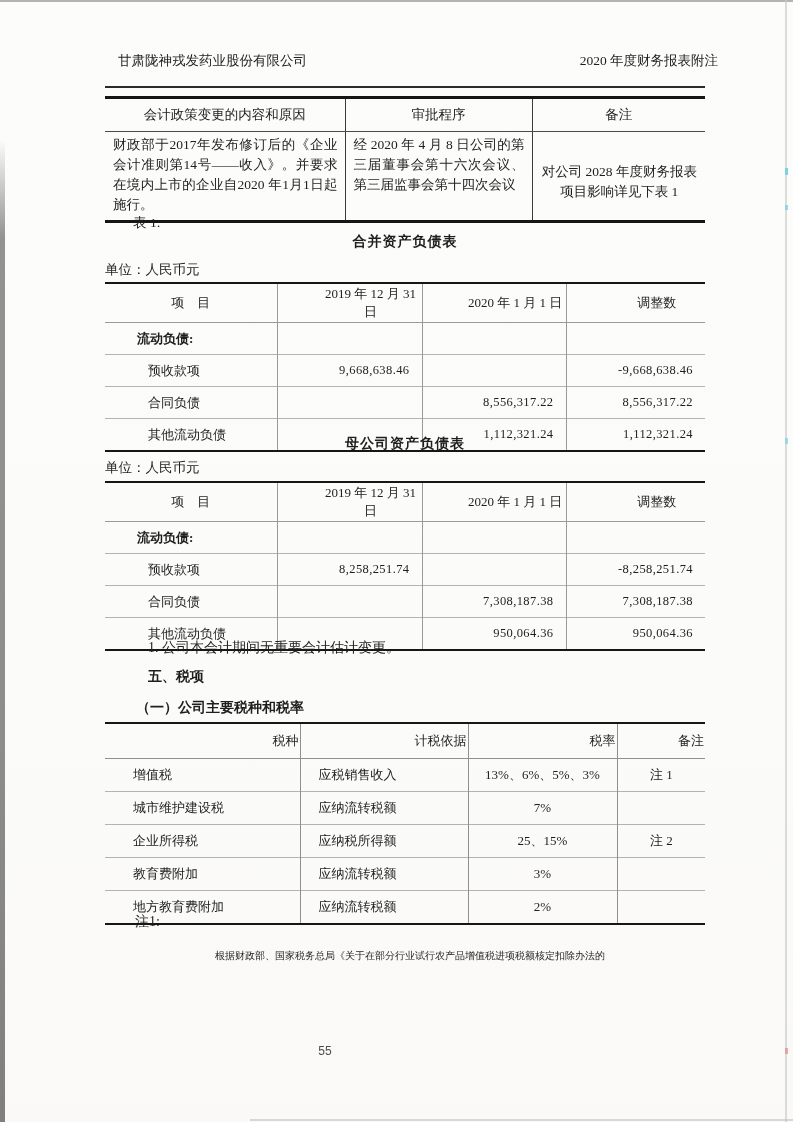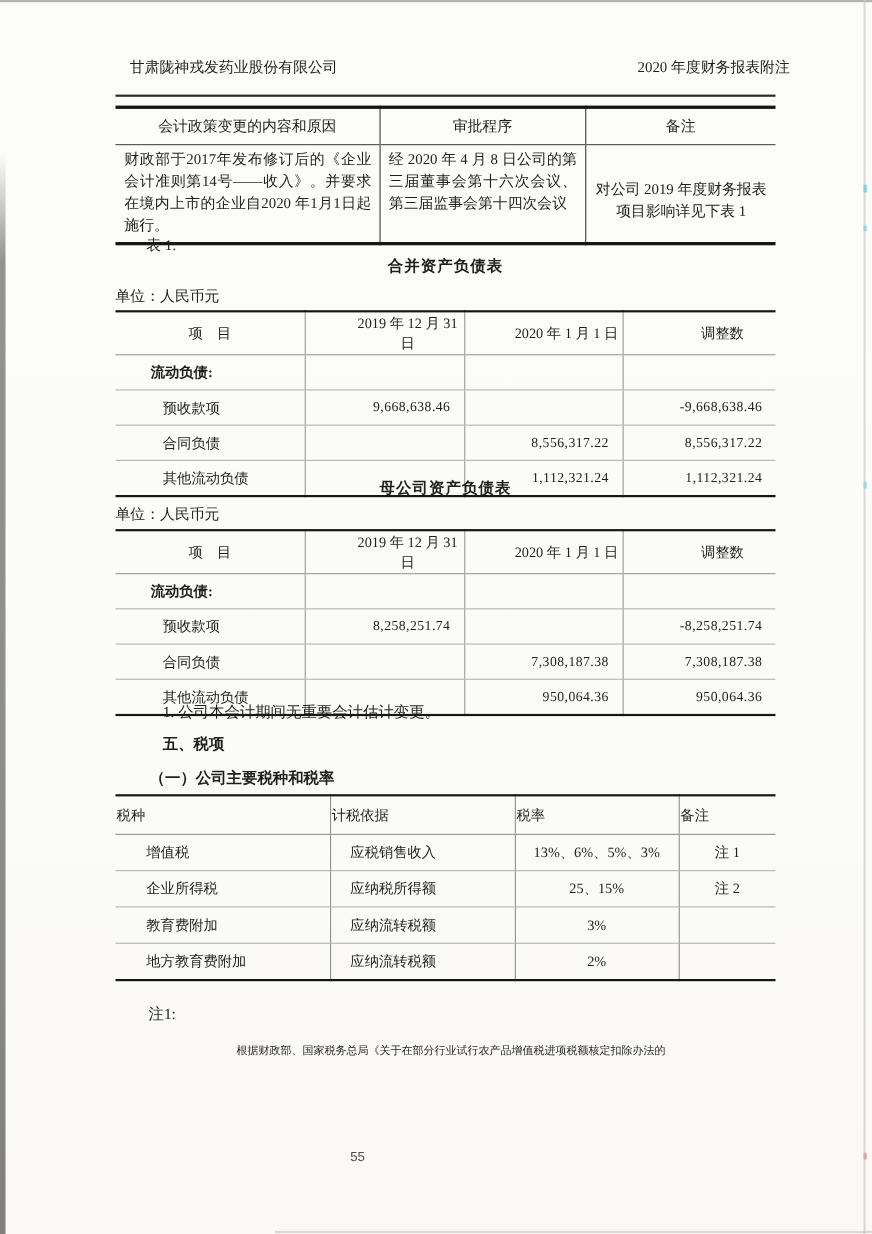--- a/index.html
+++ b/index.html
@@ -61,21 +61,21 @@
   .p-table{top:481px;}
 
   .body-line{font-size:14px;}
   .note-estimate{top:639px;padding-left:43px;}
   .sec-tax{top:668px;padding-left:43px;font-weight:bold;}
   .sub-tax{top:699px;padding-left:31px;font-weight:bold;}
 
   
   .tax-table{top:722px;}
   .tax-table table{font-size:13px;border-top:2.5px solid #161616;border-bottom:2.5px solid #161616;}
-  .tax-table th{height:32px;text-align:left;vertical-align:middle;border-bottom:1px solid #8f8f8f;}
+  .tax-table th{height:32px;text-align:right;vertical-align:middle;border-bottom:1px solid #8f8f8f;}
   .tax-table td{height:30px;vertical-align:middle;}
   .tax-table tr + tr td{border-top:1px solid #b3b3b3;}
   .tax-table th + th, .tax-table td + td{border-left:1px solid #8f8f8f;}
   .tax-table td.c1{padding-left:28px;}
   .tax-table td.c2{padding-left:18px;}
   .tax-table td.cc{text-align:center;}
 
   .footnote-label{top:913px;padding-left:30px;font-size:14px;}
   .footnote-para{top:938px;font-size:10px;margin-left:48px;}
   .footnote-para .ln{line-height:35px;white-space:nowrap;}
@@ -113,21 +113,21 @@
         </colgroup>
       <tbody>
           <tr>
         <th>会计政策变更的内容和原因</th>
         <th>审批程序</th>
         <th>备注</th>
       </tr>
       <tr>
         <td>财政部于2017年发布修订后的《企业会计准则第14号——收入》。并要求在境内上市的企业自2020 年1月1日起施行。</td>
         <td>经 2020 年 4 月 8 日公司的第三届董事会第十六次会议、第三届监事会第十四次会议</td>
-        <td class="center">对公司 2019 年度财务报表项目影响详见下表 1</td>
+        <td class="center">对公司 2028 年度财务报表项目影响详见下表 1</td>
       </tr>
     </tbody>
       </table>
   </div>
 
   <div class="content lbl-table1 abs">表 1:</div>
 
   <div class="content tbl-title c-title abs">合并资产负债表</div>
   <div class="content unit-line c-unit abs">单位：人民币元</div>
   <div class="content c-table abs">
@@ -237,20 +237,26 @@
         <th>税率</th>
         <th>备注</th>
       </tr>
       <tr>
         <td class="c1">增值税</td>
         <td class="c2">应税销售收入</td>
         <td class="cc">13%、6%、5%、3%</td>
         <td class="cc">注 1</td>
       </tr>
       <tr>
+        <td class="c1">城市维护建设税</td>
+        <td class="c2">应纳流转税额</td>
+        <td class="cc">7%</td>
+        <td class="cc"></td>
+      </tr>
+      <tr>
         <td class="c1">企业所得税</td>
         <td class="c2">应纳税所得额</td>
         <td class="cc">25、15%</td>
         <td class="cc">注 2</td>
       </tr>
       <tr>
         <td class="c1">教育费附加</td>
         <td class="c2">应纳流转税额</td>
         <td class="cc">3%</td>
         <td class="cc"></td>

